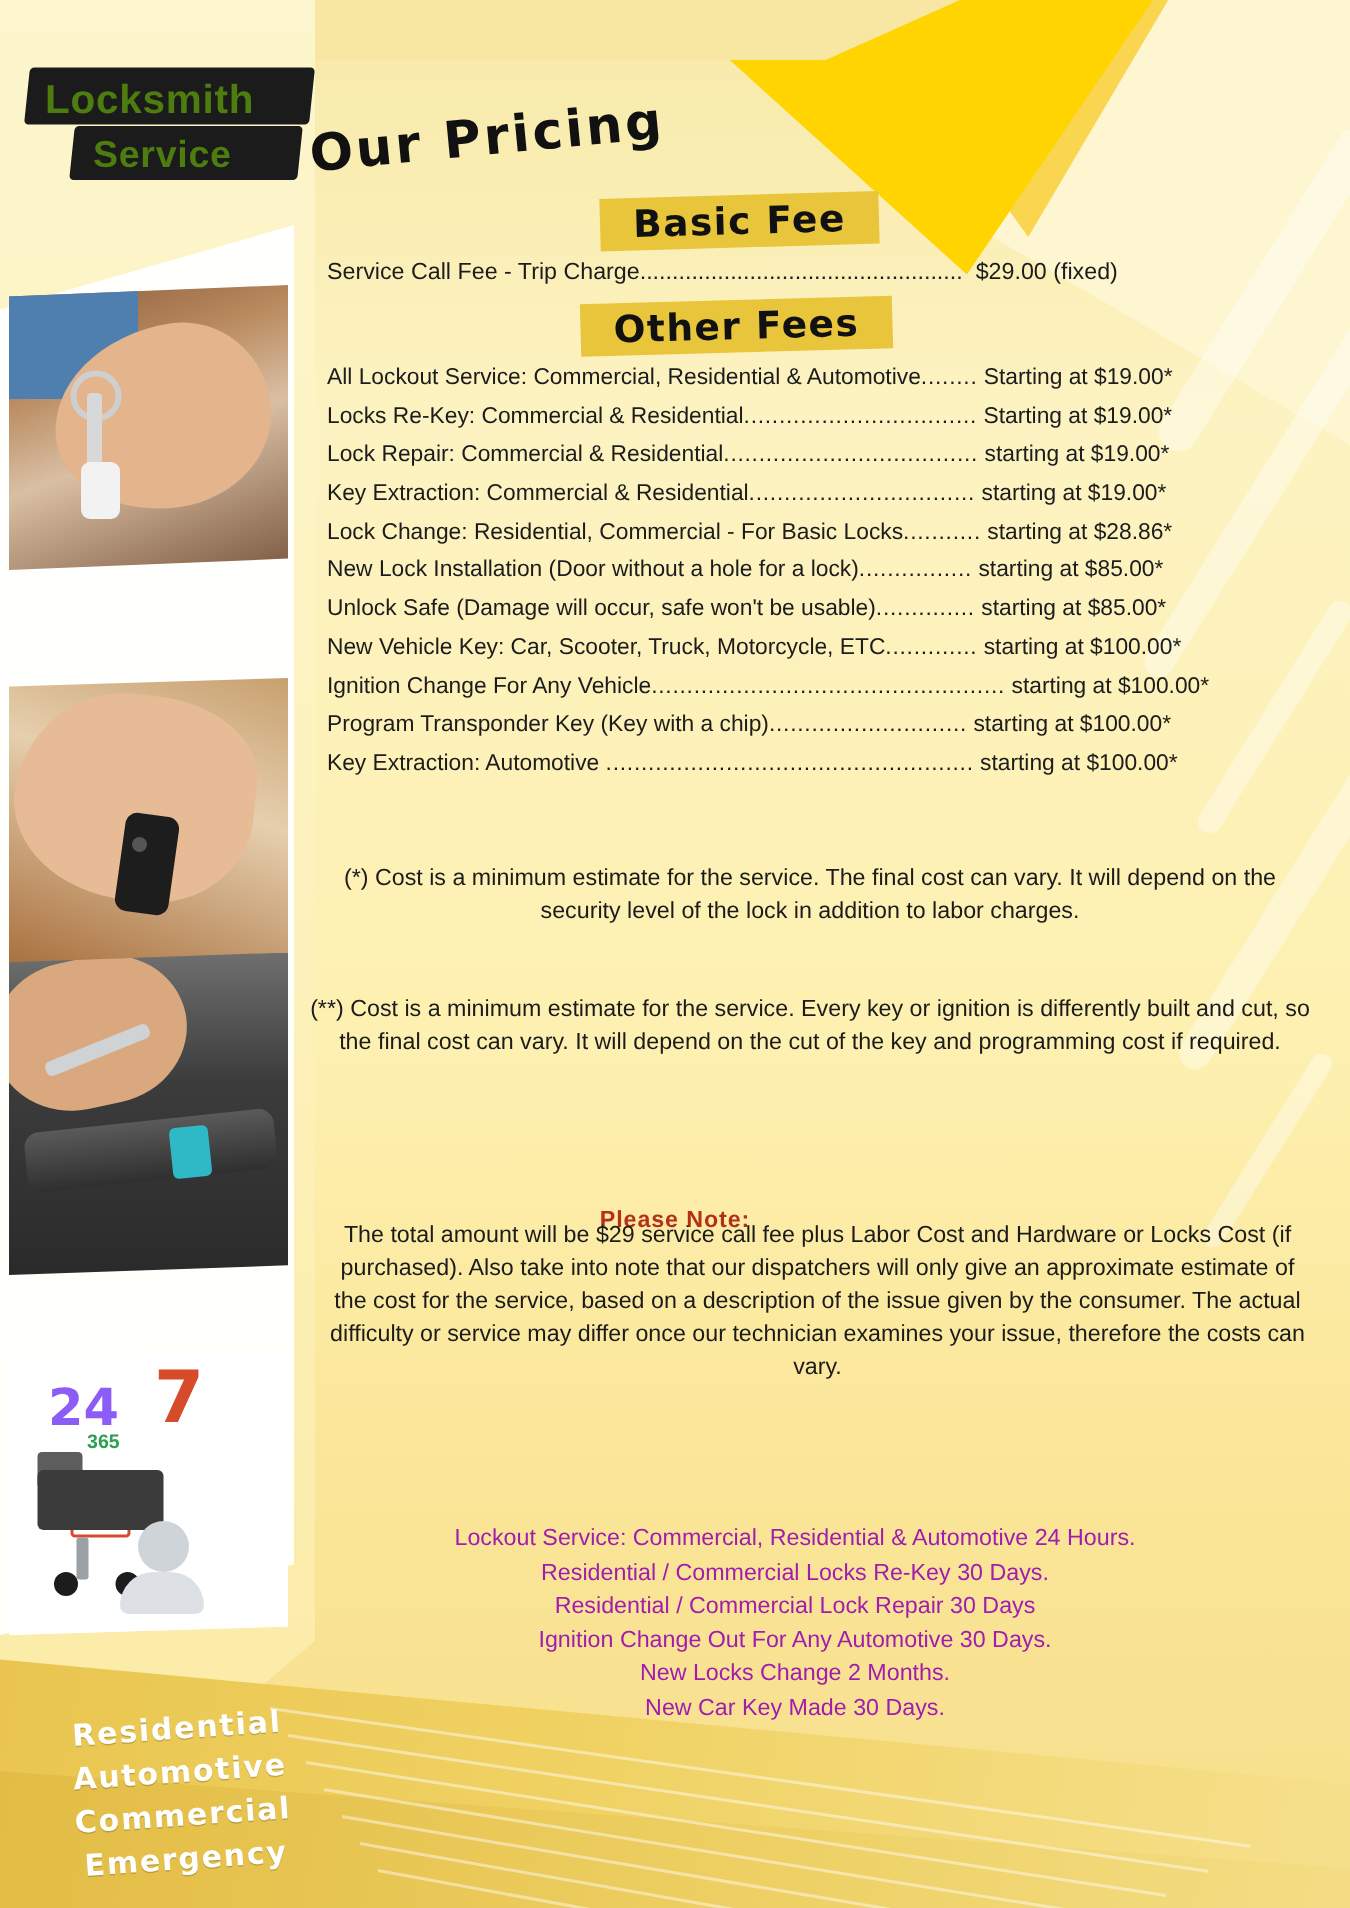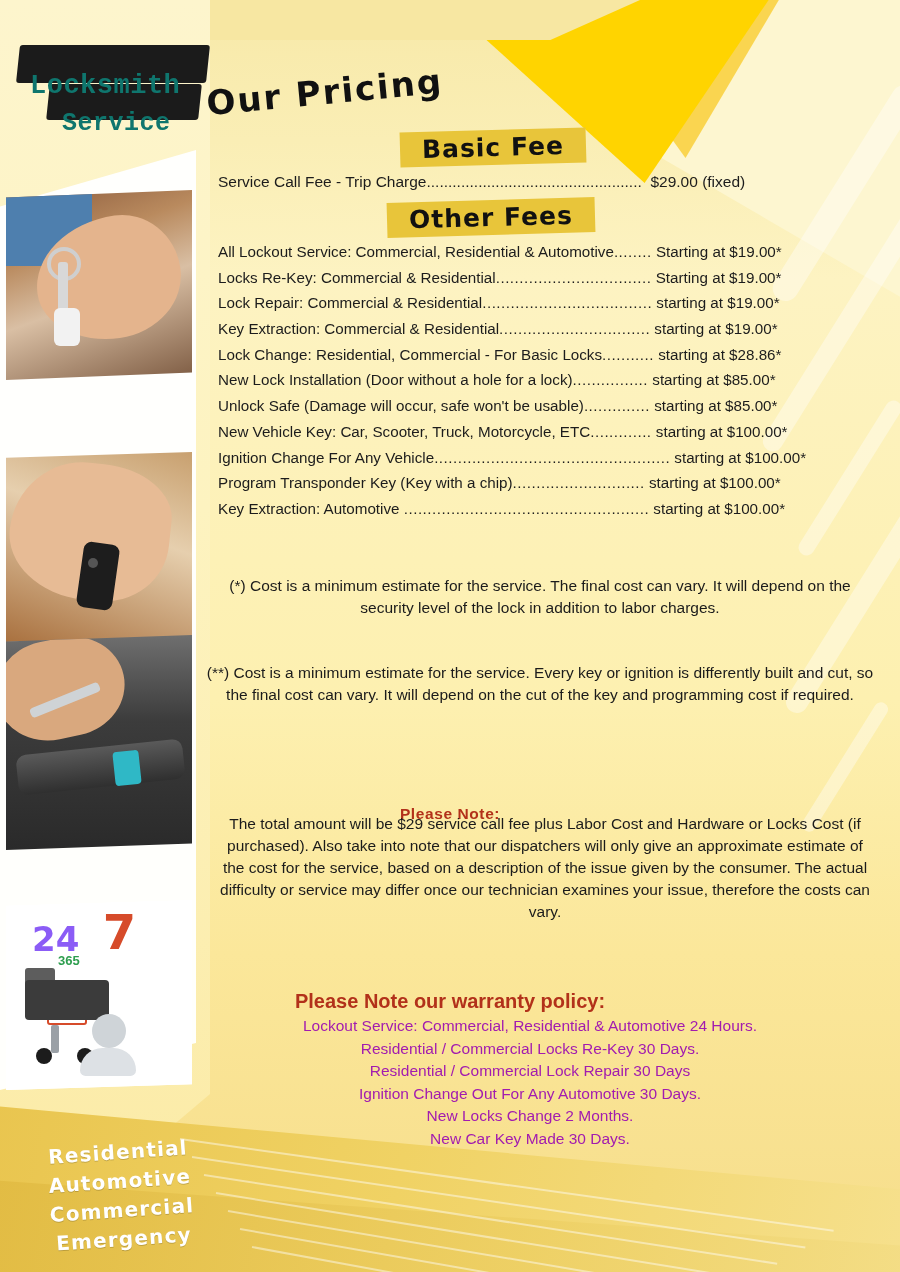--- a/index.html
+++ b/index.html
@@ -102,22 +102,22 @@
     position: absolute; top: 42px; left: 14px; width: 195px; height: 78px;
     z-index: 5;
   }
   .logo .bar {
     position: absolute; background: #1b1b1b;
     border-radius: 3px;
   }
   .logo .bar1 { top: 3px; left: 4px; width: 190px; height: 38px; transform: skewX(-6deg); }
   .logo .bar2 { top: 42px; left: 34px; width: 152px; height: 36px; transform: skewX(-6deg); }
   .logo .t1, .logo .t2 {
-    position: absolute; color: #0f766e; font-weight: bold;
-    font-family: Liberation Mono, monospace; letter-spacing: .5px; margin-top: 20px;
+    position: absolute; color: #4d7c0f; font-weight: bold;
+    font-family: Liberation Sans, sans-serif; letter-spacing: .5px;
   }
   .logo .t1 { top: 9px; left: 16px; font-size: 27px; }
   .logo .t2 { top: 47px; left: 48px; font-size: 25px; }
 
   
   .our-pricing {
     position: absolute; top: 72px; left: 206px;
     font-size: 34px; font-weight: bold; color: #111;
     letter-spacing: 2px;
     transform: rotate(-5.5deg);
@@ -282,21 +282,20 @@
         <div class="row"><span class="lbl">Program Transponder Key (Key with a chip)</span><span class="dots">............................</span><span class="amt"> starting at $100.00*</span></div>
         <div class="row"><span class="lbl">Key Extraction: Automotive </span><span class="dots">....................................................</span><span class="amt"> starting at $100.00*</span></div>
       </div>
   </div>
 
   <div class="note n1">(*) Cost is a minimum estimate for the service. The final cost can vary. It will depend on the security level of the lock in addition to labor charges.</div>
   <div class="note n2">(**) Cost is a minimum estimate for the service. Every key or ignition is differently built and cut, so the final cost can vary. It will depend on the cut of the key and programming cost if required.</div>
   <div class="please-note-h">Please Note:</div>
   <div class="note n3">The total amount will be $29 service call fee plus Labor Cost and Hardware or Locks Cost (if purchased). Also take into note that our dispatchers will only give an approximate estimate of the cost for the service, based on a description of the issue given by the consumer. The actual difficulty or service may differ once our technician examines your issue, therefore the costs can vary.</div>
 
-  <div class="warranty-h">Please Note our warranty policy:</div>
   <div class="warranty" id="warranty-list">
       <div>Lockout Service: Commercial, Residential &amp; Automotive 24 Hours.</div>
       <div>Residential / Commercial Locks Re-Key 30 Days.</div>
       <div>Residential / Commercial Lock Repair 30 Days</div>
       <div>Ignition Change Out For Any Automotive 30 Days.</div>
       <div>New Locks Change 2 Months.</div>
       <div>New Car Key Made 30 Days.</div>
     </div>
 
   <div class="photo p1">

